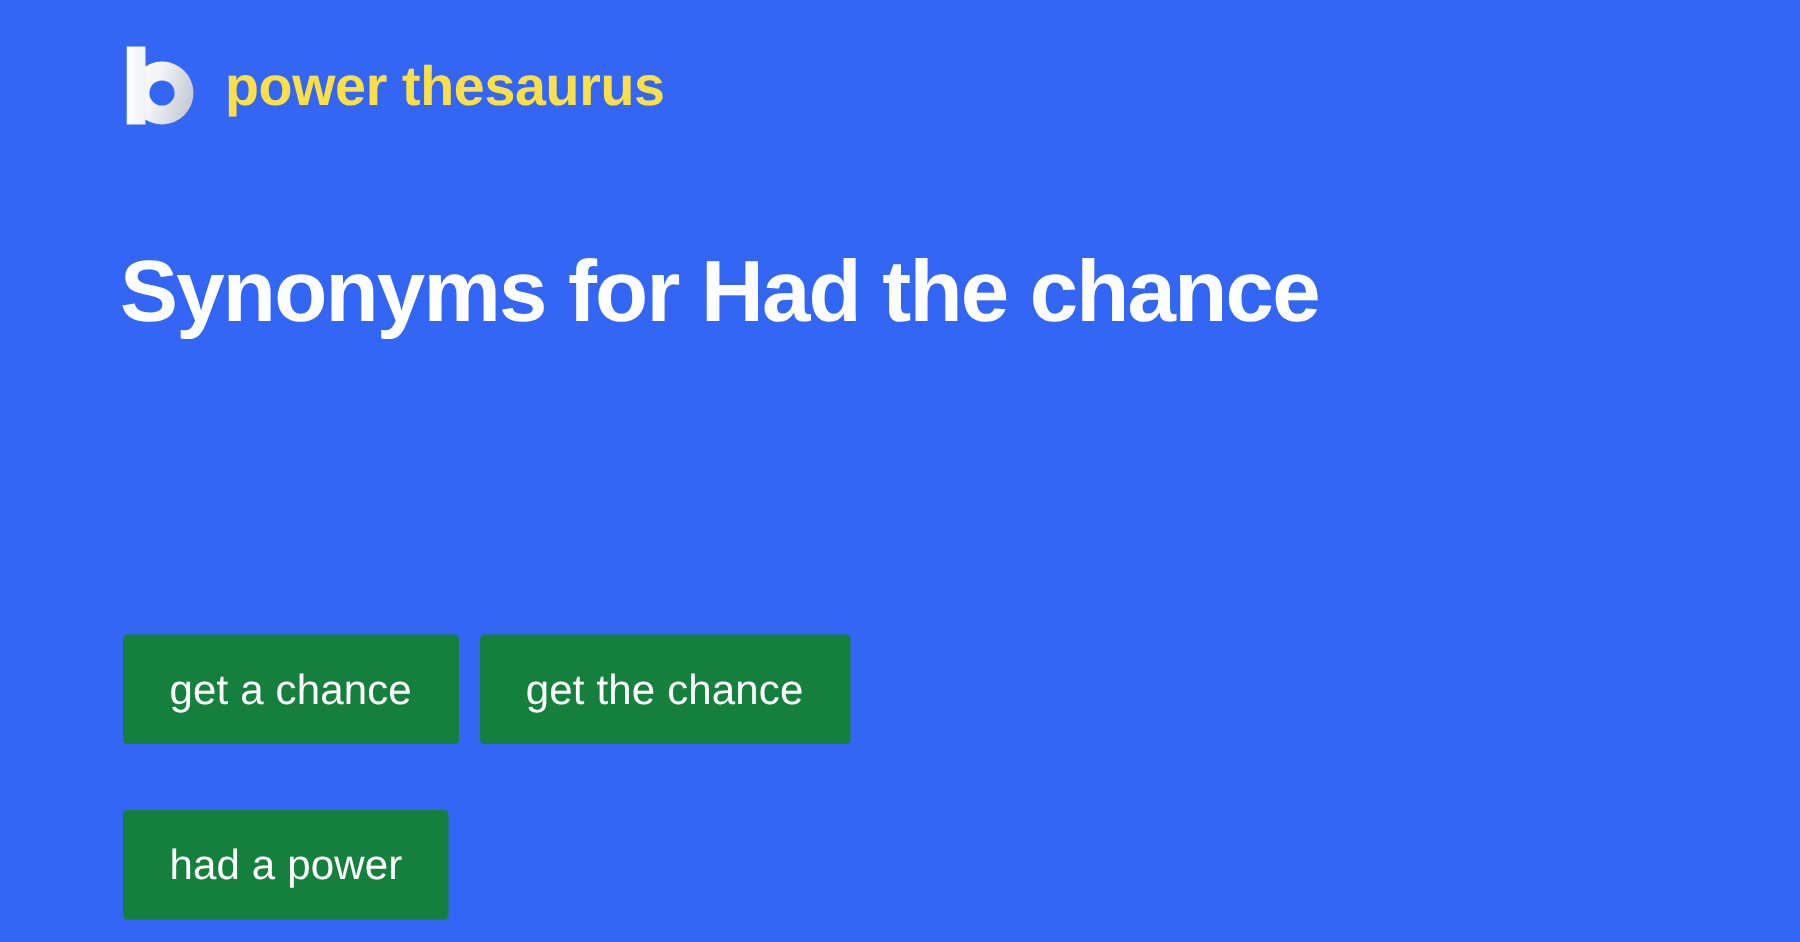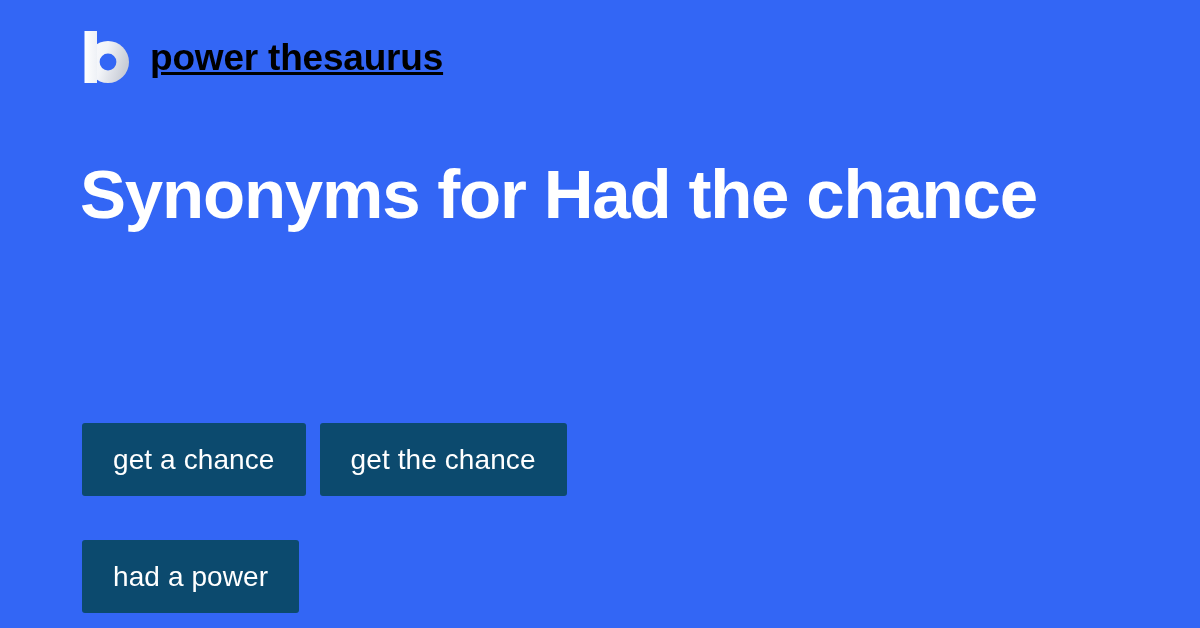--- a/index.html
+++ b/index.html
@@ -30,58 +30,57 @@
   }
 
   .brand-logo {
     width: 50px;
     height: 58px;
     display: block;
     flex: 0 0 auto;
   }
 
   .brand-name {
-    color: #000000;
+    color: #fde047;
     font-size: 37px;
     font-weight: 600;
     letter-spacing: -0.2px;
     line-height: 1;
     white-space: nowrap;
-    text-decoration: underline;
   }
 
   
   .page-title {
     position: absolute;
     left: 80px;
     top: 139px;
     width: 1000px;
     color: #ffffff;
-    font-size: 69px;
+    font-size: 58px;
     font-weight: 700;
     line-height: 111px;
     letter-spacing: -1.2px;
   }
 
   
   .chips {
     position: absolute;
     left: 82px;
     top: 423px;
     width: 1040px;
     display: flex;
     flex-wrap: wrap;
     gap: 22px 14px;
     align-content: flex-start;
   }
 
   .chip {
     height: 73px;
     padding: 0 31px;
-    background: #0c4a6e;
+    background: #15803d;
     border-radius: 3px;
     display: flex;
     align-items: center;
     justify-content: center;
     color: #ffffff;
     font-size: 28px;
     font-weight: 400;
     line-height: 1;
     white-space: nowrap;
     letter-spacing: 0.1px;

